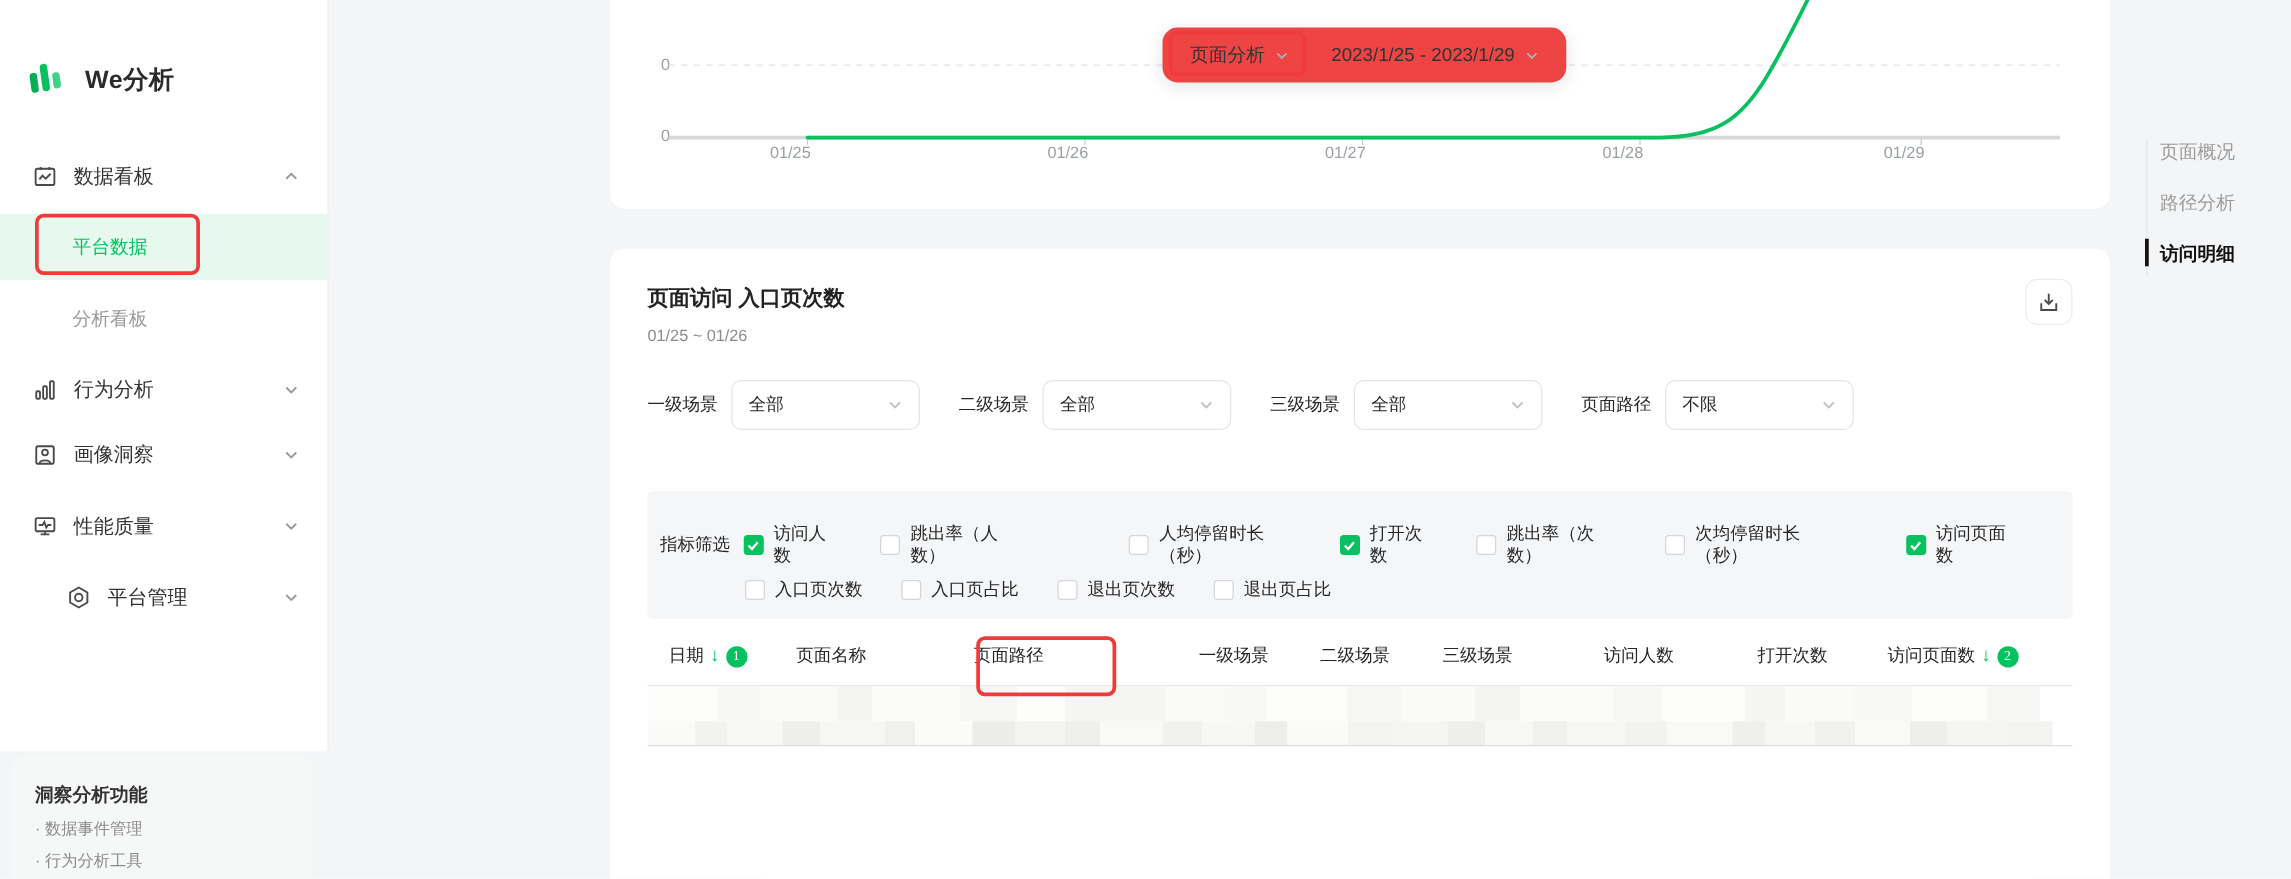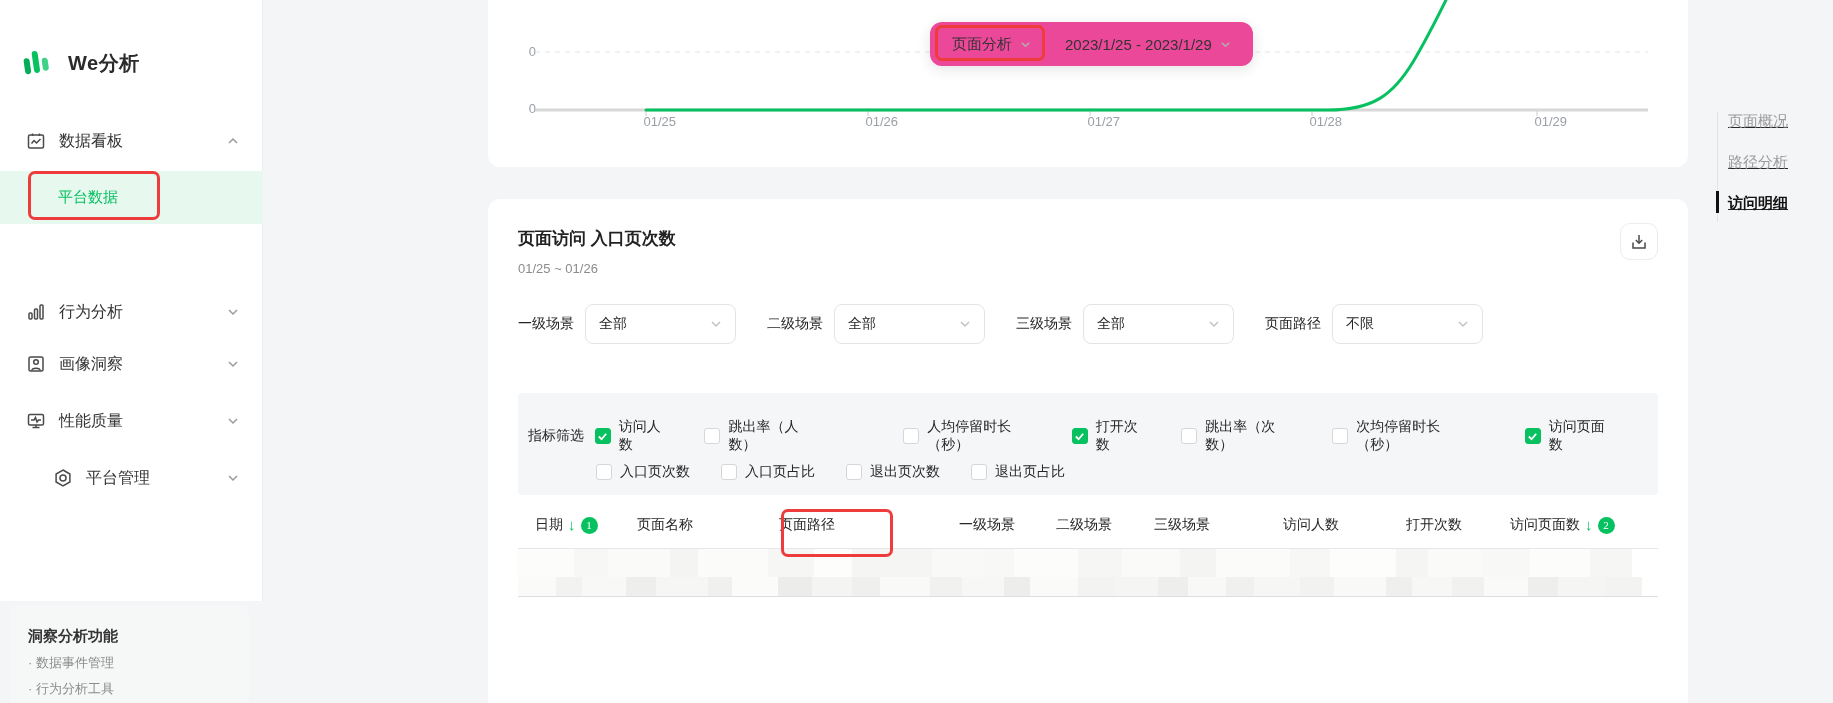--- a/index.html
+++ b/index.html
@@ -19,23 +19,23 @@
   .subitem.active { background:#e7f8ef; height:53px; }
   .subitem.active .slabel { color:#07c160; }
   .promo { position:absolute; left:10px; right:13px; top:605px; height:120px; background:#f6f7f7; border-radius:8px; padding:22px 18px; }
   .promo-title { font-size:15px; font-weight:bold; color:#333; }
   .promo-item { margin-top:8px; font-size:13px; color:#8c8c8c; }
   .promo-item::before { content:"· "; }
 
   
   .chart-card { position:absolute; left:488px; top:0; width:1200px; height:167px; background:#fff; border-radius:0 0 12px 12px; }
   .ylab { position:absolute; width:30px; text-align:right; font-size:13px; color:#9aa0a6; }
-  .xlab { position:absolute; top:114px; width:60px; margin-left:-30px; text-align:right; font-size:13px; color:#9aa0a6; }
+  .xlab { position:absolute; top:114px; width:60px; margin-left:-30px; text-align:left; font-size:13px; color:#9aa0a6; }
   .plot-svg { position:absolute; left:0; top:0; }
-  .pill { position:absolute; left:930px; top:22px; height:44px; background:#ec4899; border-radius:12px; box-shadow:0 3px 14px rgba(31,35,41,.12); display:flex; align-items:center; padding:0 22px; gap:34px; z-index:6; }
+  .pill { position:absolute; left:930px; top:22px; height:44px; background:#ef4444; border-radius:12px; box-shadow:0 3px 14px rgba(31,35,41,.12); display:flex; align-items:center; padding:0 22px; gap:34px; z-index:6; }
   .pill-seg { display:flex; align-items:center; gap:8px; font-size:15px; color:#333; cursor:pointer; }
 
   
   .table-card { position:absolute; left:488px; top:199px; width:1200px; height:520px; background:#fff; border-radius:12px; padding:28px 30px 0; }
   .tc-title { font-size:17px; font-weight:bold; color:#222; }
   .tc-sub { margin-top:11px; font-size:13px; color:#8c8c8c; }
   .dl-btn { position:absolute; right:30px; top:24px; width:38px; height:37px; border:1px solid #ececec; border-radius:10px; background:#fff; display:flex; align-items:center; justify-content:center; cursor:pointer; }
   .filters { margin-top:28px; display:flex; align-items:center; gap:31px; }
   .fgroup { display:flex; align-items:center; gap:11px; }
   .flabel { font-size:14px; color:#262626; }
@@ -49,21 +49,21 @@
   .cb { width:16px; height:16px; border:1px solid #d4d6da; border-radius:3px; background:#fff; flex:0 0 16px; display:flex; align-items:center; justify-content:center; }
   .cb.on { background:#07c160; border-color:#07c160; }
   .thead { margin-top:7px; height:47px; display:flex; align-items:center; border-bottom:1px solid #e5e7eb; font-size:14px; color:#262626; }
   .th { display:flex; align-items:center; gap:5px; cursor:pointer;font-family:Liberation Serif, serif; }
   .sort-arrow { color:#07c160; font-size:15px; font-weight:bold; line-height:1; }
   .badge { width:17px; height:17px; border-radius:50%; background:#07c160; color:#fff; font-size:11px; display:flex; align-items:center; justify-content:center; }
   .mosaic { height:48px; border-bottom:1px solid #dddddf; overflow:hidden; }
   .mstrip { display:flex; }
 
   
-  .anchor-nav { position:absolute; left:1717px; top:112px; height:110px; border-left:1px solid #e2e3e6; z-index:4;text-decoration:underline; }
+  .anchor-nav { position:absolute; left:1717px; top:112px; height:110px; border-left:1px solid #e2e3e6; z-index:4; }
   .anchor-item { position:relative; padding:0 0 0 10px; margin-bottom:22px; font-size:15px; color:#9b9b9b; white-space:nowrap; cursor:pointer; }
   .anchor-item.active { color:#111; font-weight:bold; }
   .active-bar { position:absolute; left:-2px; top:-3px; width:3px; height:22px; background:#111; }
 
   
   .anno { position:absolute; border:3px solid #ee3b3b; border-radius:7px; z-index:20; pointer-events:none; }
 </style>
 </head>
 <body>
 
@@ -89,20 +89,23 @@
         <polyline points="5.5,12.5 8,9.5 10.5,12 14.5,8"></polyline>
       </svg>
       <span class="nlabel">数据看板</span>
       <svg class="chev" viewBox="0 0 12 12" fill="none" stroke="#9a9a9a" stroke-width="1.5">
           <polyline points="2,8 6,4 10,8"></polyline>
         </svg>
     </div>
 
     <div class="subitem active" style="top:171px;">
       <span class="slabel">平台数据</span>
+    </div>
+    <div class="subitem" style="top:241px; height:28px;">
+      <span class="slabel">分析看板</span>
     </div>
 
     <div class="nav-row" style="top:295px;">
       <svg class="nicon" viewBox="0 0 20 20" fill="none" stroke="#4a4a4a" stroke-width="1.5">
         <rect x="3" y="11" width="3" height="6" rx="1"></rect>
         <rect x="8.5" y="7" width="3" height="10" rx="1"></rect>
         <rect x="14" y="3" width="3" height="14" rx="1"></rect>
       </svg>
       <span class="nlabel">行为分析</span>
       <svg class="chev" viewBox="0 0 12 12" fill="none" stroke="#9a9a9a" stroke-width="1.5">

